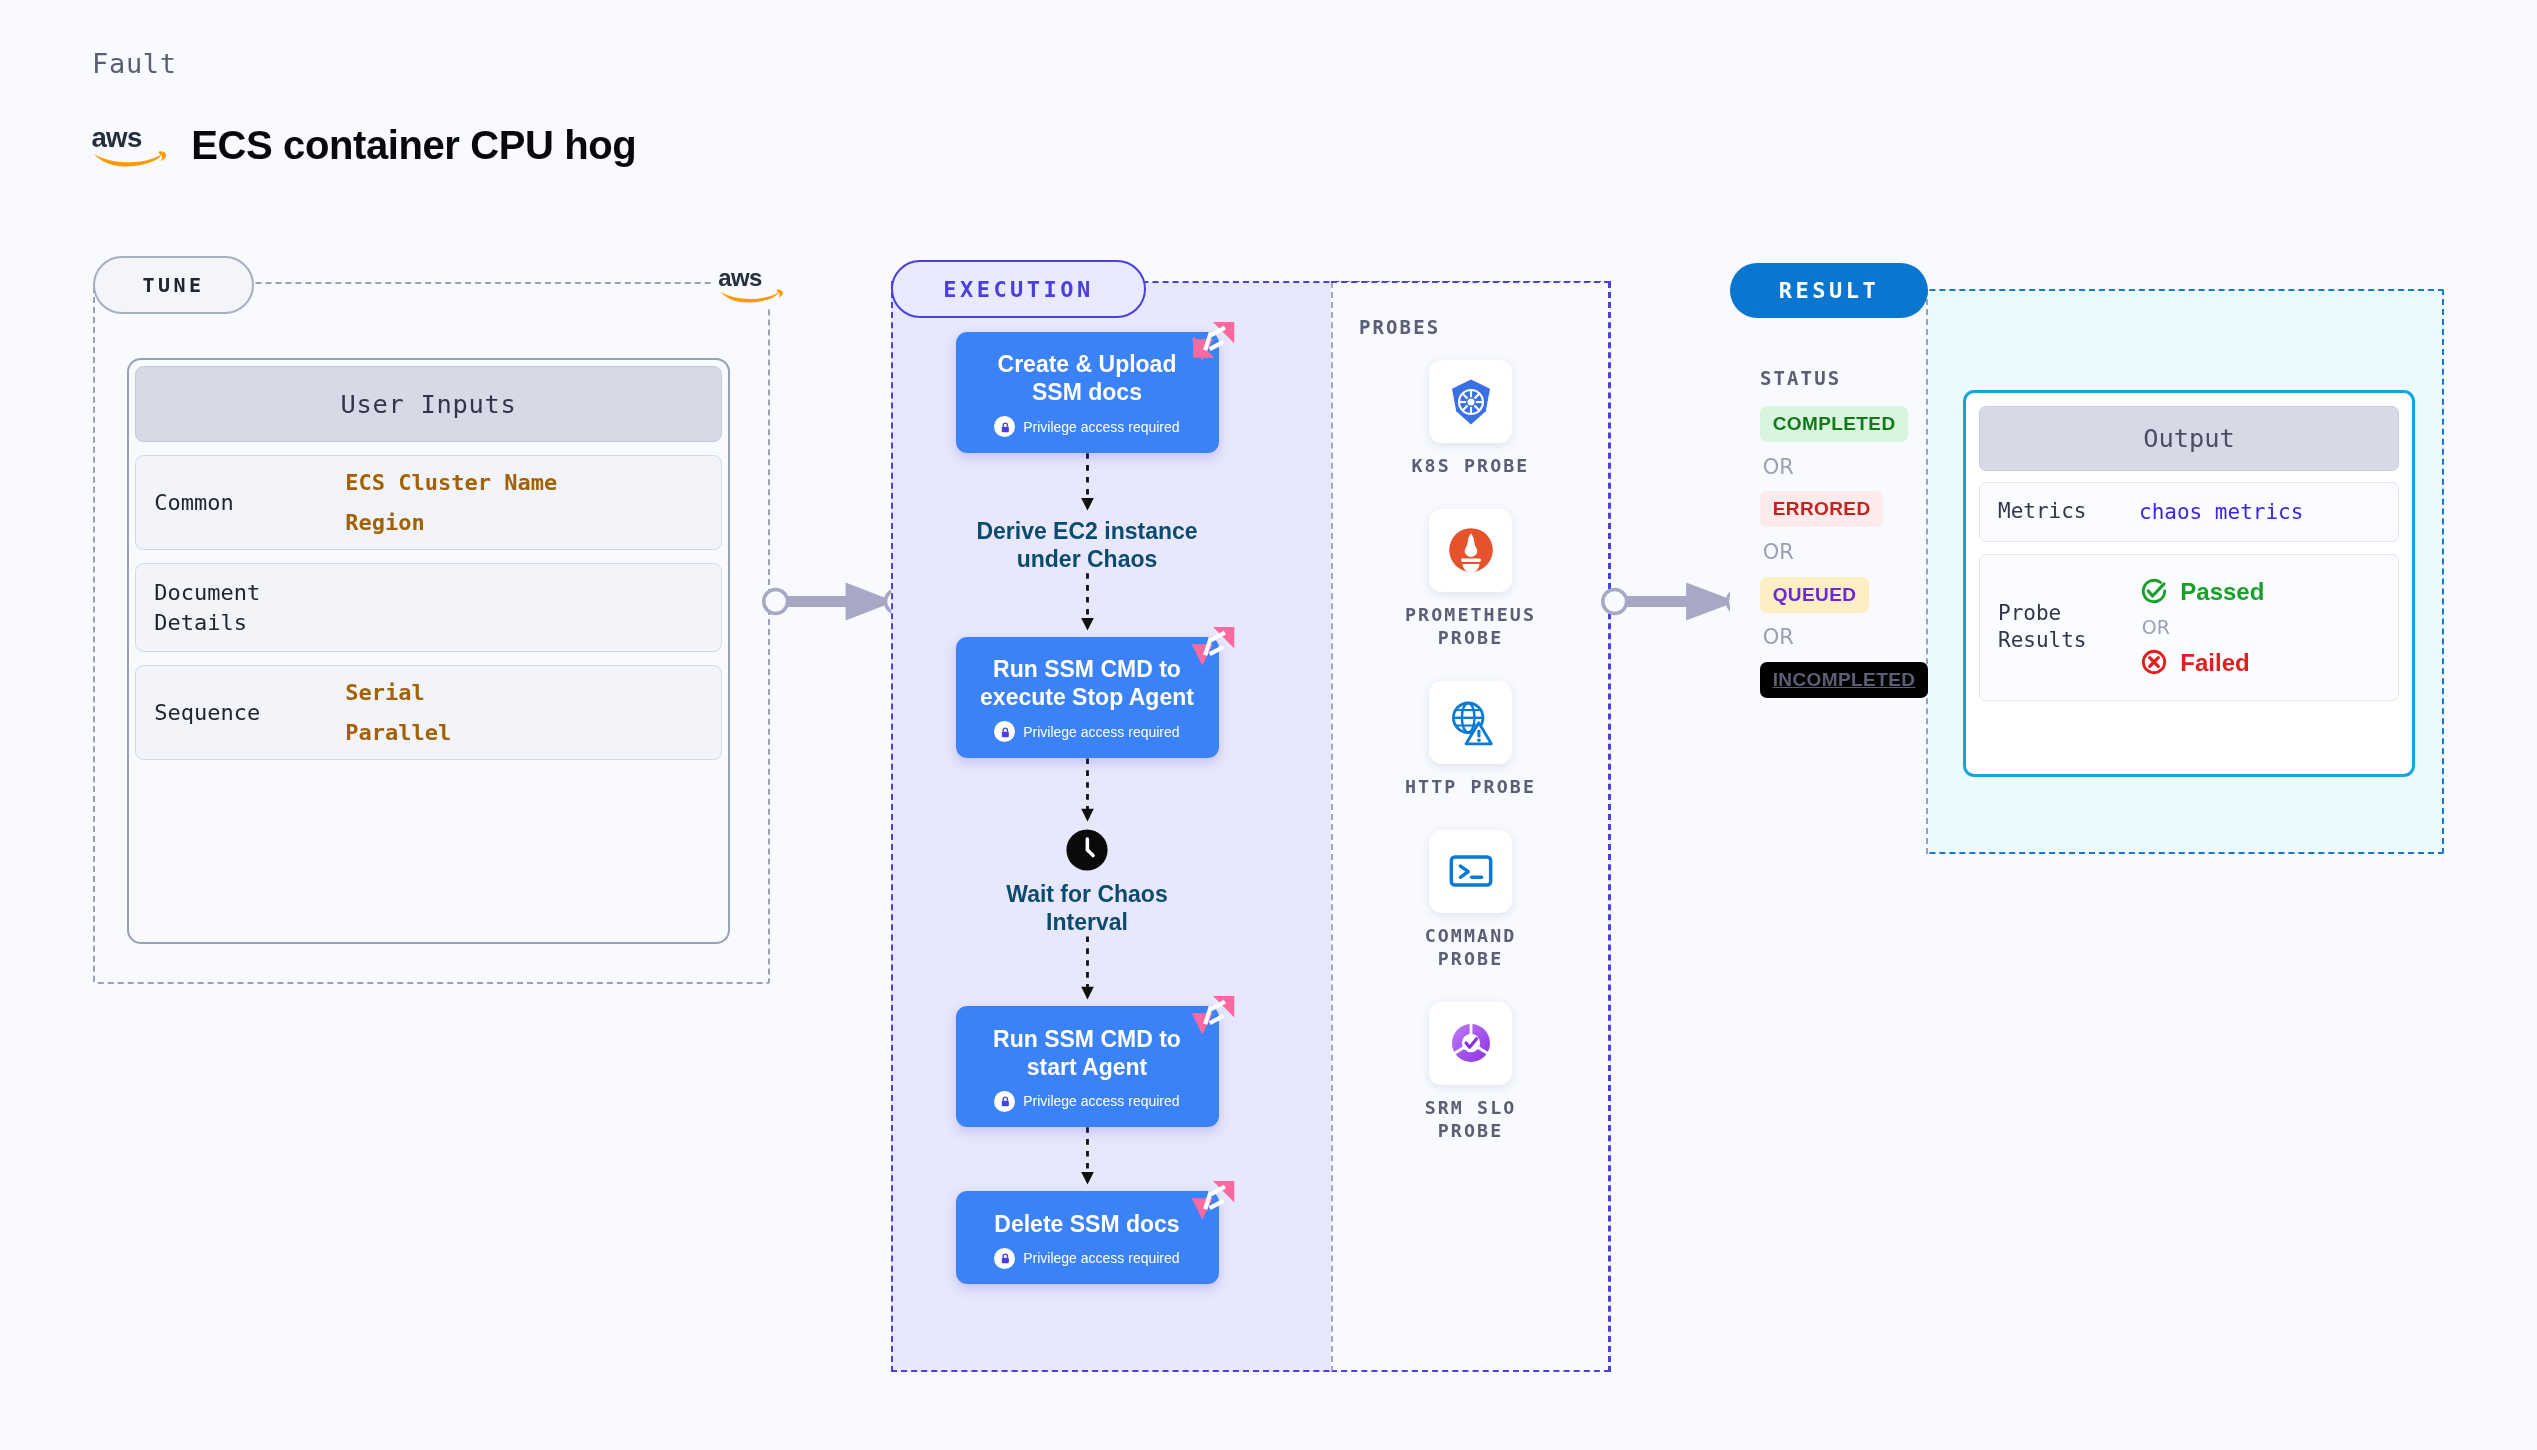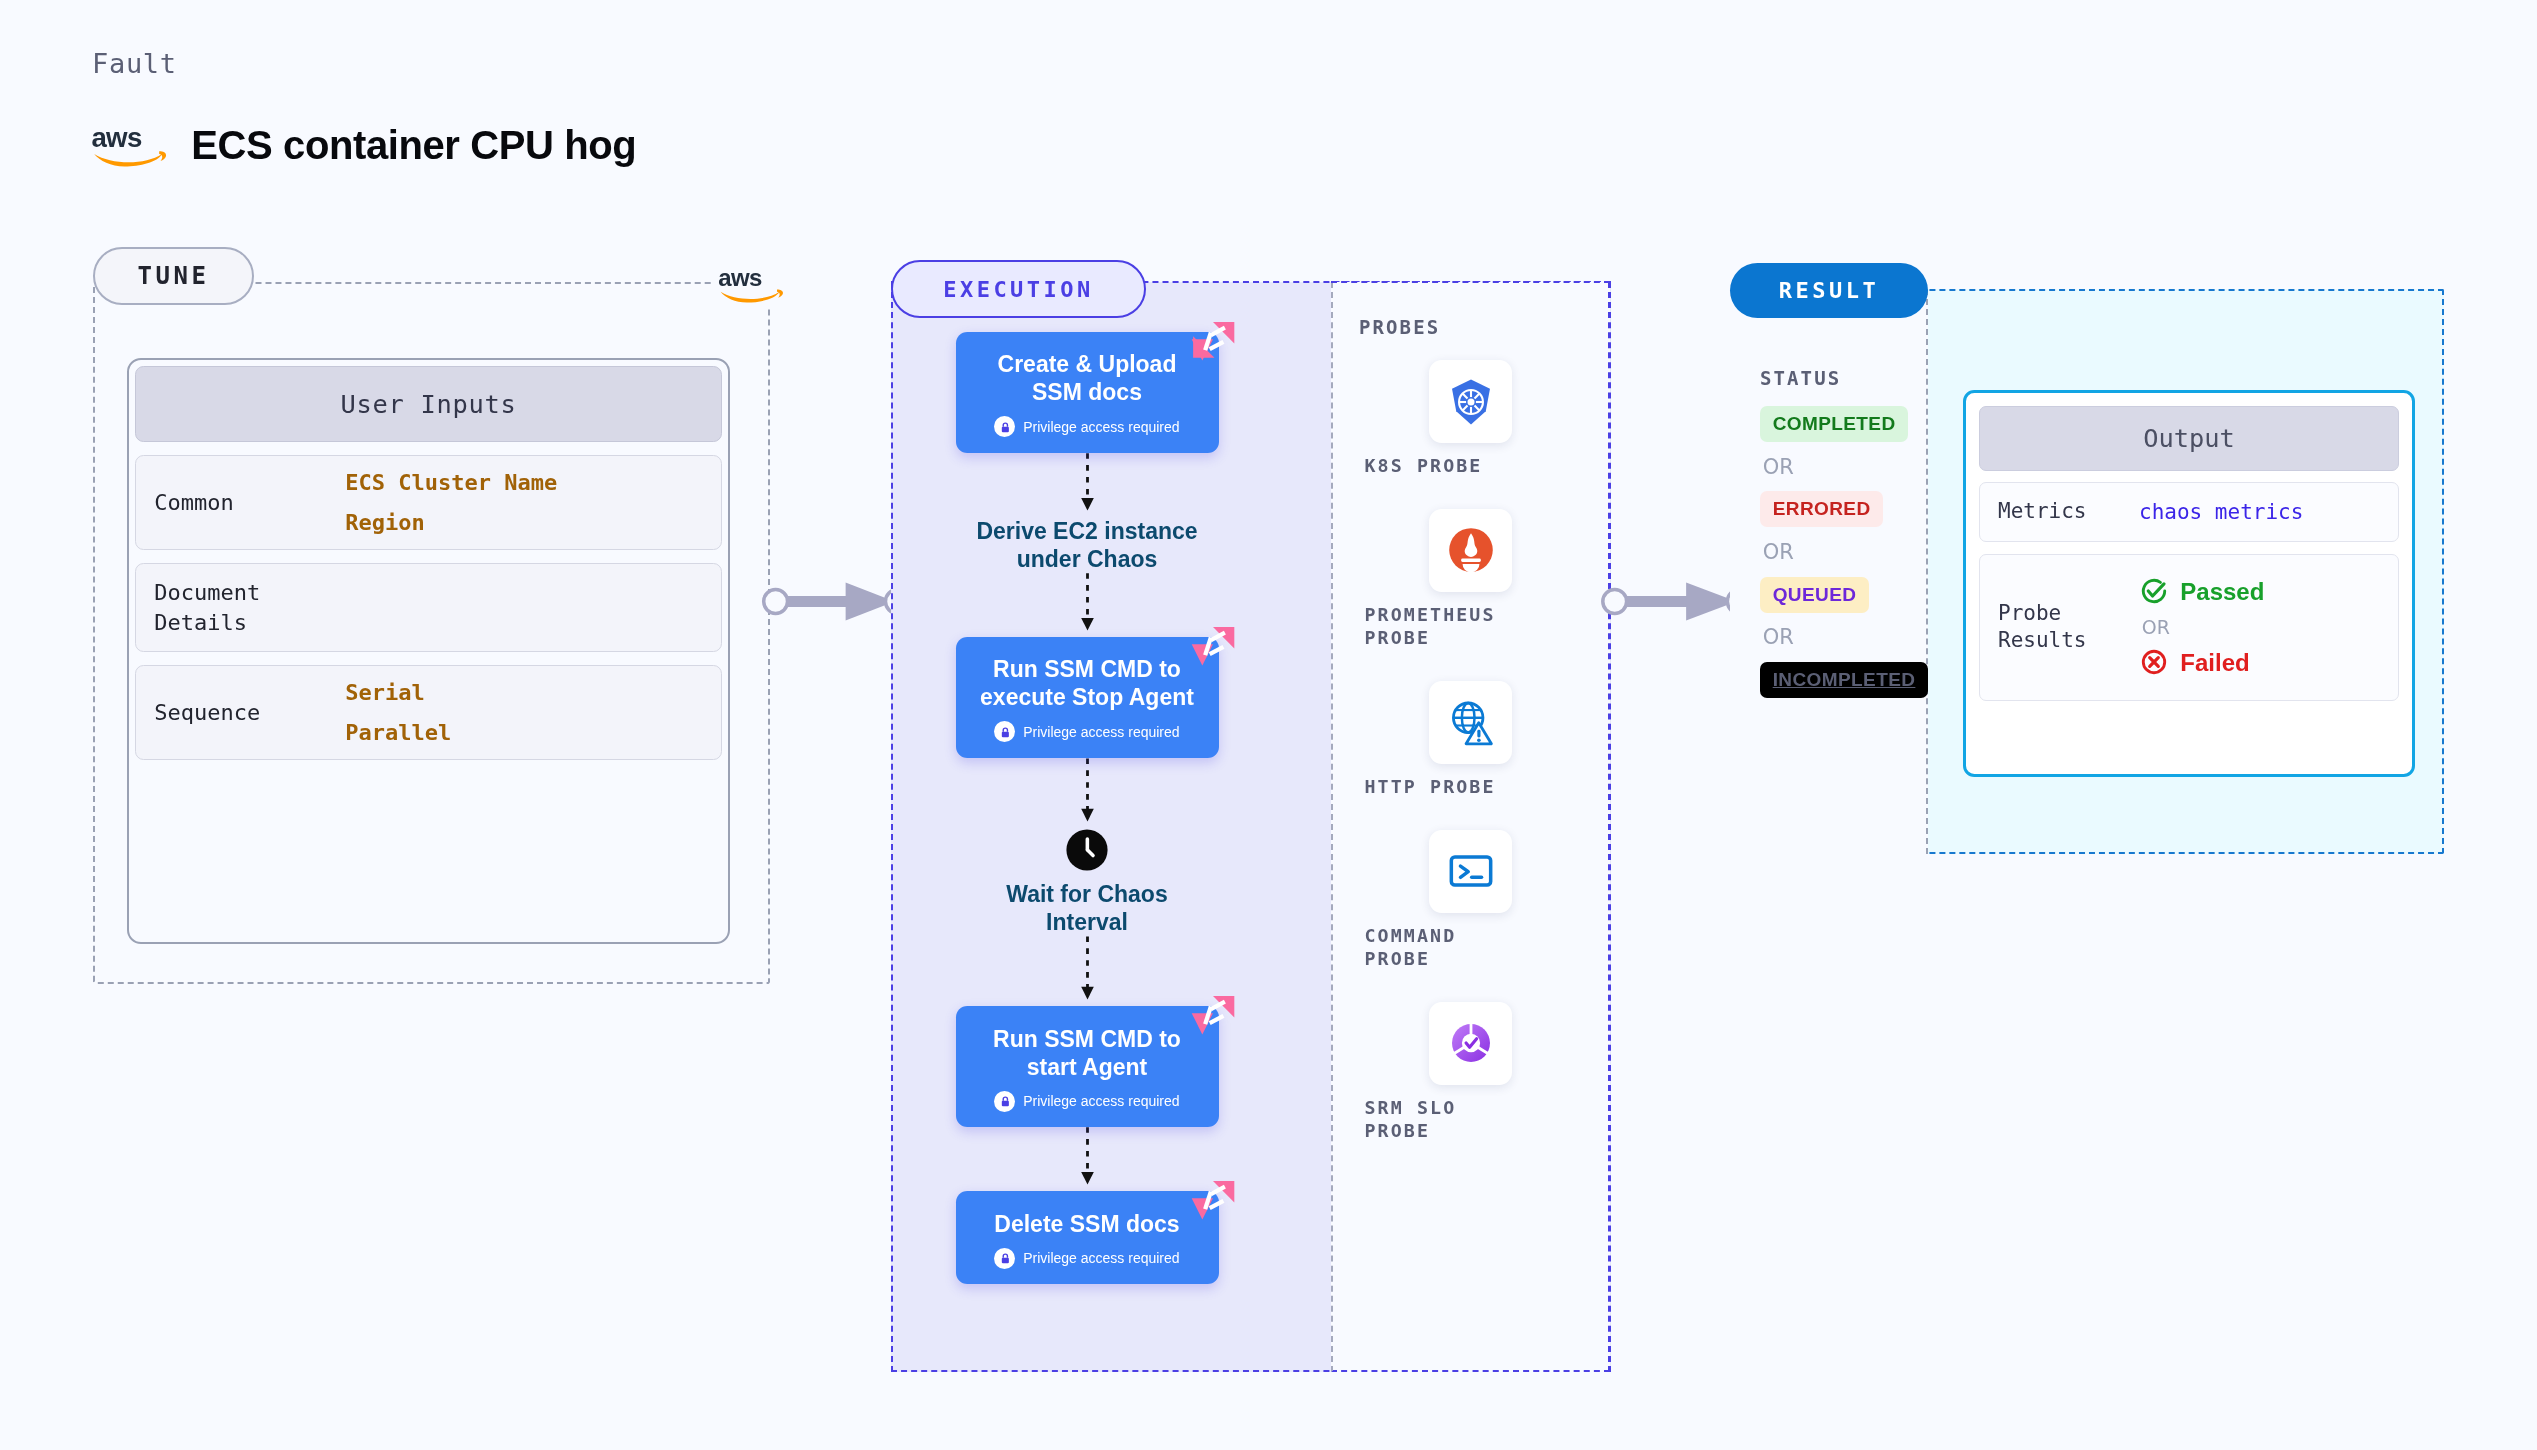--- a/index.html
+++ b/index.html
@@ -30,23 +30,23 @@
   
   .panel-badge {
     position: absolute; z-index: 6;
     display: flex; align-items: center; justify-content: center;
     border-radius: 705px;
     font-family: "DejaVu Sans Mono", monospace;
     font-weight: bold; letter-spacing: 3.5px;
     white-space: nowrap;
   }
   .badge-tune {
-    left: 93px; top: 247px; width: 161px; height: 58px;
+    left: 93px; top: 256px; width: 161px; height: 58px;
     background: #f4f5fa; border: 2.1px solid #a8aec2; color: #22242e;
-    font-size: 24px;
+    font-size: 20px;
   }
   .badge-exec {
     left: 891px; top: 260px; width: 255px; height: 58px;
     background: #e9eaff; border: 2.8px solid #4b3fe4; color: #4b3fe4;
     font-size: 22px;
   }
   .badge-result {
     left: 1730px; top: 263px; width: 198px; height: 55px;
     background: #0b76d0; border: none; color: #ffffff;
     font-size: 22px; letter-spacing: 3.5px;
@@ -173,21 +173,21 @@
   .probes-label {
     position: absolute; left: 1359px; top: 316px;
     font-family: "DejaVu Sans Mono", monospace;
     font-size: 19px; letter-spacing: 2.1px; color: #5b5f75; font-weight: bold;
   }
   .probe-list {
     position: absolute; left: 1331px; top: 360px;
     width: 279px;
     display: flex; flex-direction: column; align-items: center; gap: 31px;
   }
-  .probe-item { width: 212px; }
+  .probe-item { width: 212px; text-align: center; }
   .probe-icon-box {
     width: 83px; height: 83px; margin: 0 auto;
     background: #ffffff; border-radius: 12.7px;
     display: flex; align-items: center; justify-content: center;
     box-shadow: 0 2.8px 10px rgba(30,40,90,0.10);
   }
   .probe-name {
     margin-top: 11.3px;
     font-family: "DejaVu Sans Mono", monospace;
     font-size: 18.3px; letter-spacing: 2.1px; color: #5b5f75; font-weight: bold;

